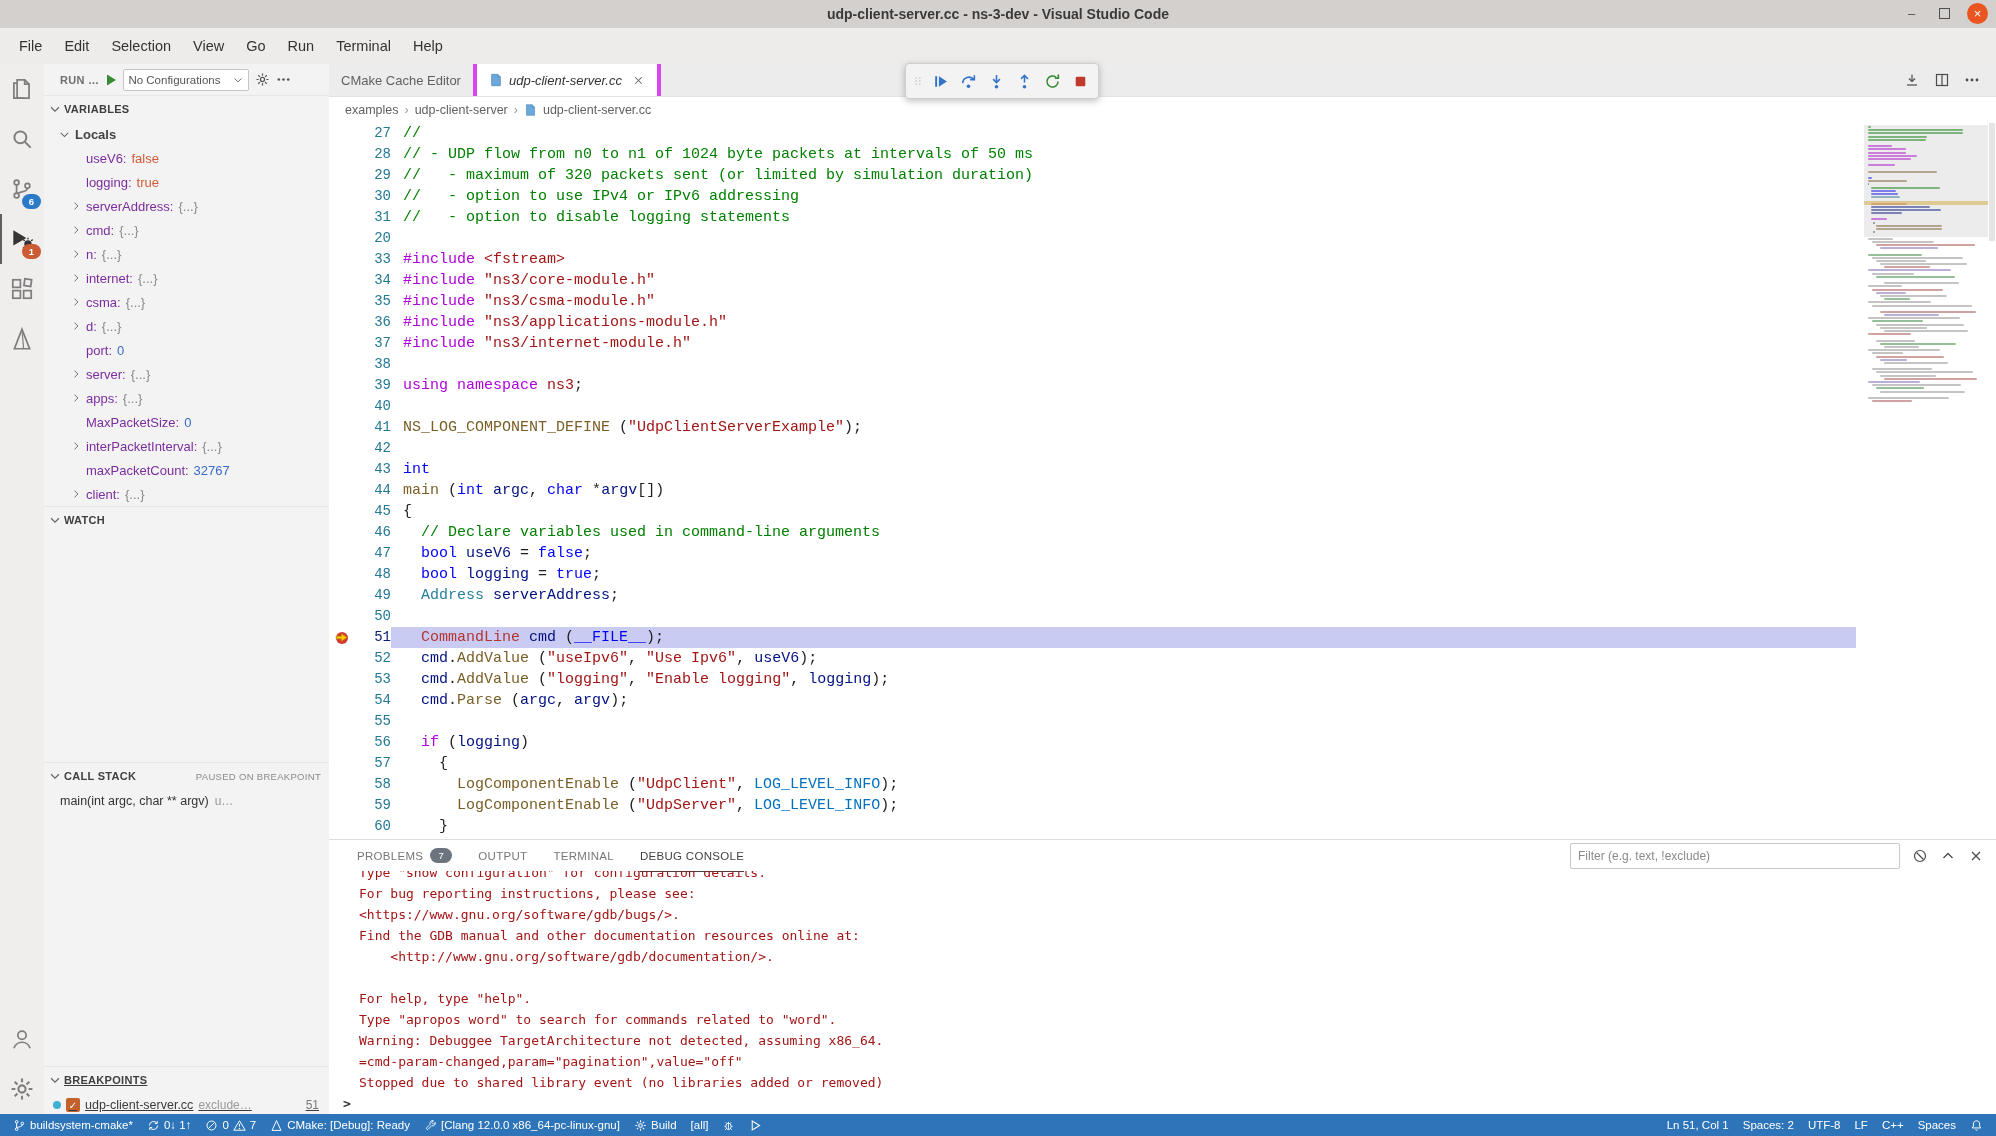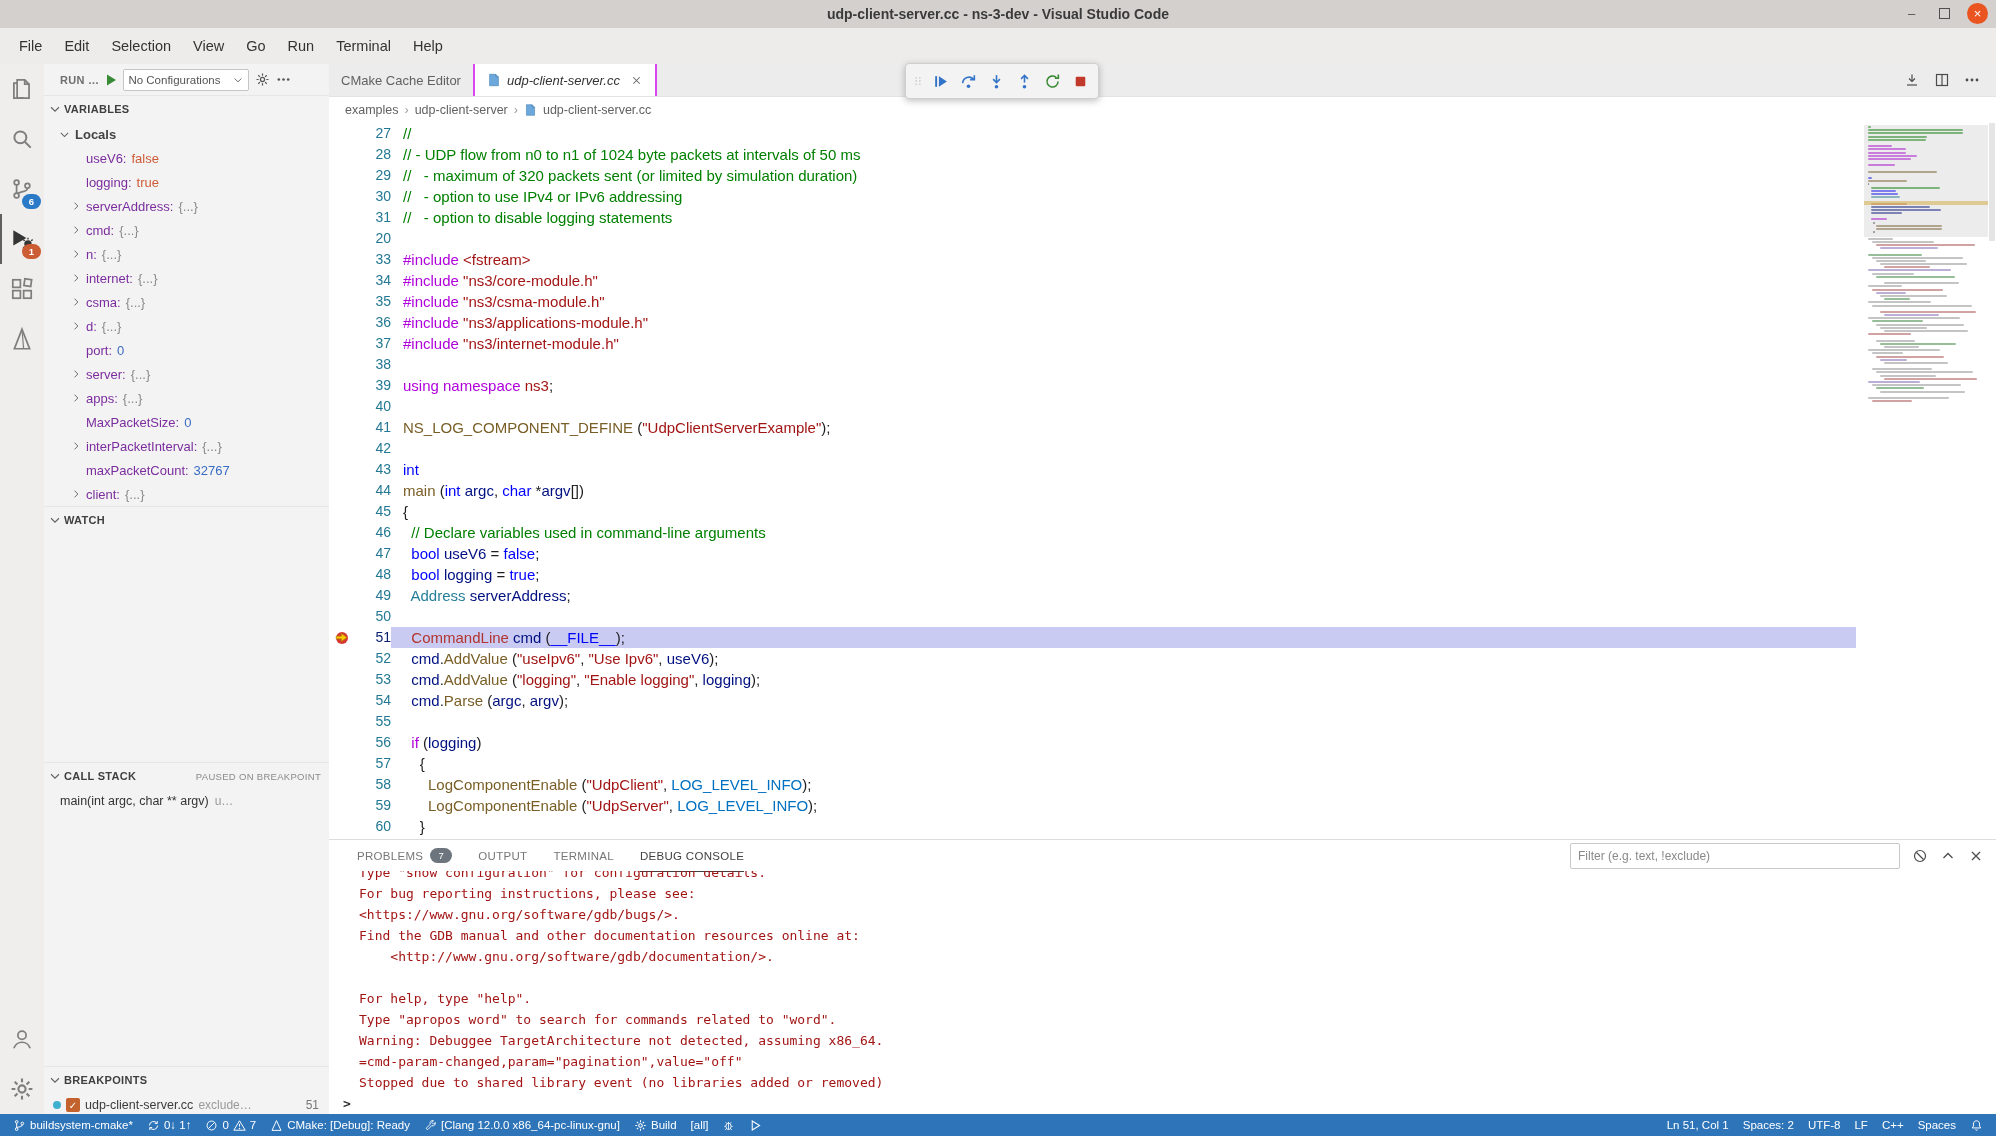--- a/index.html
+++ b/index.html
@@ -59,50 +59,50 @@
   .var-row .tw-ch{width:16px;flex:none;color:#6a6a6a;display:flex;}
   .var-row .tw-ch svg{width:12px;height:12px;}
   .var-name{color:var(--dv-name,#7b2d9e);}
   .var-value{margin-left:5px;}
   .vv-bool{color:var(--dv-bool,#cf5b36);}
   .vv-num{color:var(--dv-num,#3a6bc4);}
   .vv-obj{color:var(--dv-obj,#8a8a8a);}
 
   #watch-section{height:256px;flex:none;}
   #callstack-section{height:304px;flex:none;}
-  #breakpoints-section{flex:1;}
+  #breakpoints-section{flex:1;text-decoration:underline;}
   .frame-row{height:24px;display:flex;align-items:center;padding-left:16px;gap:6px;font-size:12.5px;color:#333;white-space:nowrap;}
   .frame-detail{color:#999;font-size:12px;}
   .bp-row{height:24px;display:flex;align-items:center;padding-left:9px;gap:5px;}
   .bp-dot-blue{width:8px;height:8px;border-radius:50%;background:#3fb0d0;flex:none;}
   .bp-check{width:14px;height:14px;background:#c4622d;border-radius:2px;color:#fff;font-size:10px;
     display:flex;align-items:center;justify-content:center;flex:none;}
   .bp-file{font-size:12.5px;color:#3b3b3b;white-space:nowrap;}
   .bp-path{font-size:12px;color:#999;white-space:nowrap;overflow:hidden;text-overflow:ellipsis;max-width:64px;}
   .bp-line{margin-left:auto;margin-right:10px;color:#777;font-size:12px;}
 
   
   .editor-col{position:absolute;left:329px;top:64px;right:0;bottom:22px;display:flex;flex-direction:column;background:#fff;}
   .tabbar{height:32px;flex:none;background:var(--tabbar,#ececec);display:flex;align-items:stretch;border-bottom:1px solid #e3e3e3;}
   .tab{display:flex;align-items:center;gap:6px;padding:0 12px;font-size:13px;color:#616161;
-    border-right:2px solid #d946ef;background:var(--tabbar,#ececec);white-space:nowrap;}
+    border-right:4px solid #d946ef;background:var(--tabbar,#ececec);white-space:nowrap;}
   .tab.active{background:#fff;color:#333;}
   .tab .ic svg{width:14px;height:16px;}
   .tab-label.italic{font-style:italic;}
   .tab-close{display:inline-flex;color:#666;margin-left:4px;}
   .tab-close svg{width:13px;height:13px;}
   .ed-actions{margin-left:auto;display:flex;align-items:center;gap:14px;padding-right:16px;color:#4c4c4c;}
   .ed-act svg{width:16px;height:16px;}
 
   .breadcrumb{height:26px;flex:none;display:flex;align-items:center;padding-left:16px;gap:6px;
     font-size:12.5px;color:#616161;background:#fff;}
   .bc-sep{color:#9a9a9a;}
   .breadcrumb .ic svg{width:13px;height:14px;}
 
-  .code-area{flex:1;position:relative;overflow:hidden;font-family:Liberation Sans, sans-serif;font-size:15px;}
+  .code-area{flex:1;position:relative;overflow:hidden;font-family:Liberation Mono, monospace;font-size:15px;}
   #code-lines{position:absolute;left:0;top:0;right:140px;}
   .code-line{display:flex;height:21px;line-height:21px;}
   .glyph{width:28px;flex:none;position:relative;}
   .lnum{width:34px;flex:none;text-align:right;color:#237893;font-size:14px;}
   .code-line.current .lnum{color:#0b216f;}
   .ltext{flex:1;white-space:pre;padding-left:12px;color:#1e1e1e;}
   .code-line.current .ltext{background:var(--current-line,#c9cbf3);}
   .bp-red{position:absolute;left:7px;top:4.5px;width:12px;height:12px;border-radius:50%;background:var(--breakpoint-red,#d43a2f);}
   .exec-arrow{position:absolute;left:4px;top:2px;}
   .exec-arrow svg{width:17px;height:17px;}

